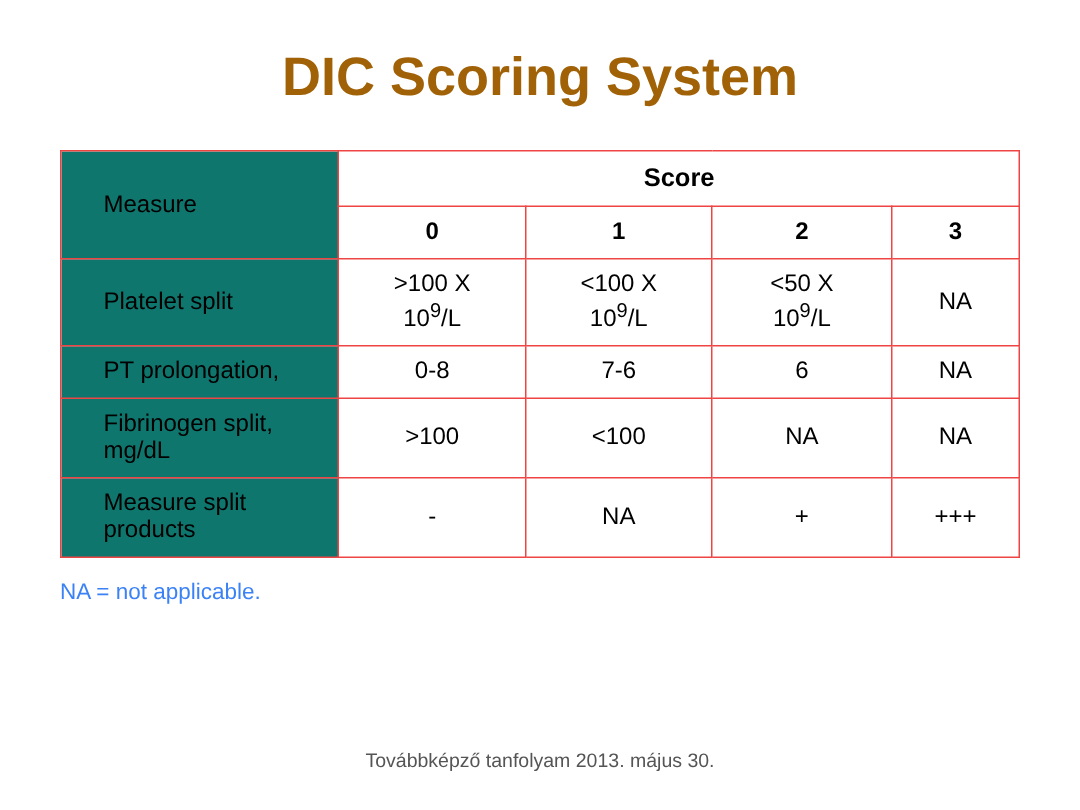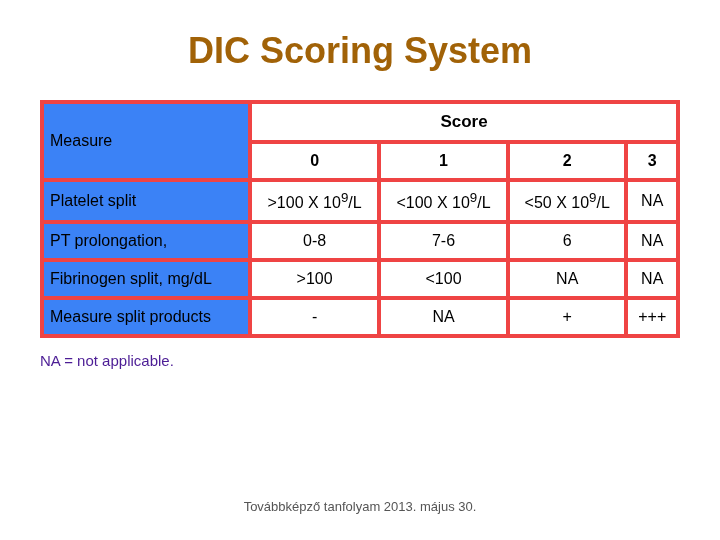--- a/index.html
+++ b/index.html
@@ -23,45 +23,45 @@
     }
     .table-wrapper {
       width: 640px;
     }
     table {
       width: 100%;
       border-collapse: collapse;
       font-size: 16px;
     }
     th, td {
-      border: 4px solid #ef4444;
+      border: 1px solid #ef4444;
       text-align: center;
-      padding: 8px 6px;
+      padding: 8px 28px;
       vertical-align: middle;
     }
     .measure-cell {
       text-align: left;
       font-weight: normal;
-      background: #3b82f6;
+      background: #0f766e;
       min-width: 140px;
     }
     .score-header {
       background: #fff;
       font-weight: bold;
       font-size: 17px;
     }
     .col-header {
       background: #fff;
       font-weight: bold;
       font-size: 16px;
     }
     .footnote {
       margin-top: 14px;
       font-size: 15px;
-      color: #4c1d95;
+      color: #3b82f6;
       text-align: left;
       width: 640px;
     }
     .bottom-text {
       position: absolute;
       bottom: 26px;
       font-size: 13px;
       color: #555;
       text-align: center;
       width: 100%;

